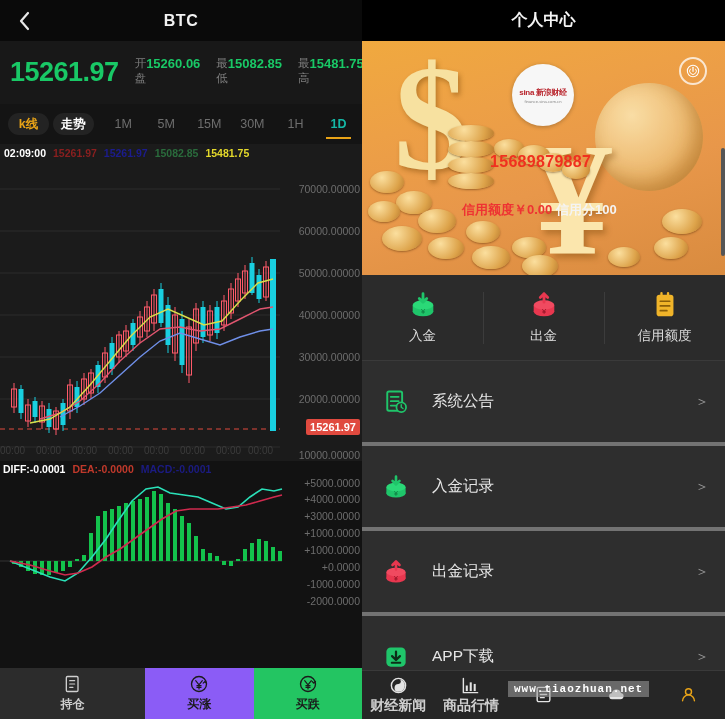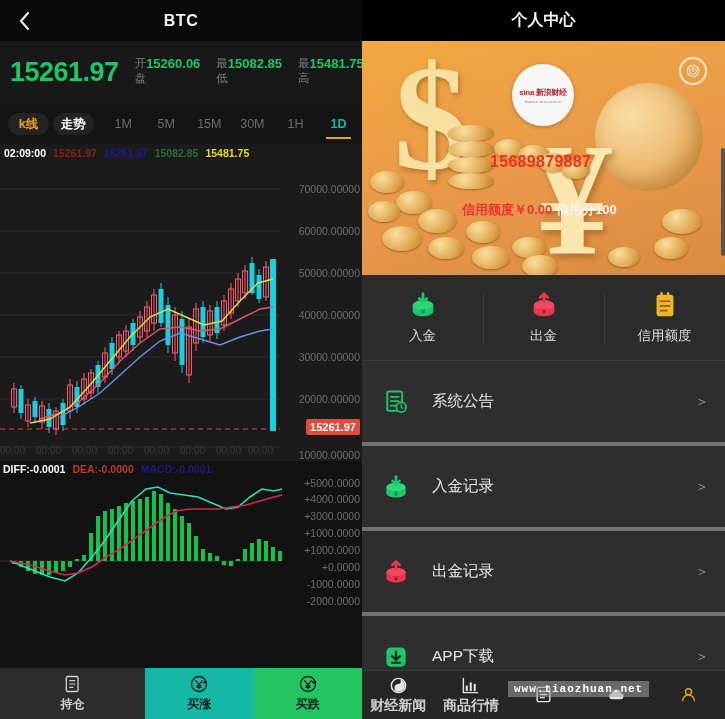--- a/index.html
+++ b/index.html
@@ -48,21 +48,21 @@
   .xlabels span { position:absolute; color:#3c3c3c; font-size:10px; }
 
   .macd-legend { position:absolute; left:3px; top:2px; font-size:10.5px; font-weight:bold; display:flex; gap:7px; z-index:3; }
   .macd-legend .a { color:#ffffff; }
   .macd-legend .b { color:#c0392b; }
   .macd-legend .c { color:#1b1b82; }
 
   .l-bottom { height:51px; display:flex; flex:0 0 51px; }
   .lb-item { display:flex; flex-direction:column; align-items:center; justify-content:center; gap:2px; }
   .lb-hold { flex:0 0 145px; background:#2c2c2c; color:#cfcfcf; }
-  .lb-up { flex:1; background:#14b8a6; color:#1a1a1a; }
+  .lb-up { flex:1; background:#8b5cf6; color:#1a1a1a; }
   .lb-down { flex:1; background:#23c562; color:#1a1a1a; }
   .lb-item .lab { font-size:12px; font-weight:bold; }
 
   
   .right { width:363px; height:719px; background:#2b2b2b; position:relative; display:flex; flex-direction:column; }
   .r-header { height:41px; background:#000; display:flex; align-items:center; justify-content:center; flex:0 0 41px; }
   .r-header .title { color:#f5f5f5; font-size:16px; font-weight:bold; }
 
   .banner { flex:0 0 234px; position:relative; overflow:hidden;
     background:linear-gradient(165deg,#f0a93f 0%,#eda046 30%,#e8974a 60%,#d98b3f 100%); }

